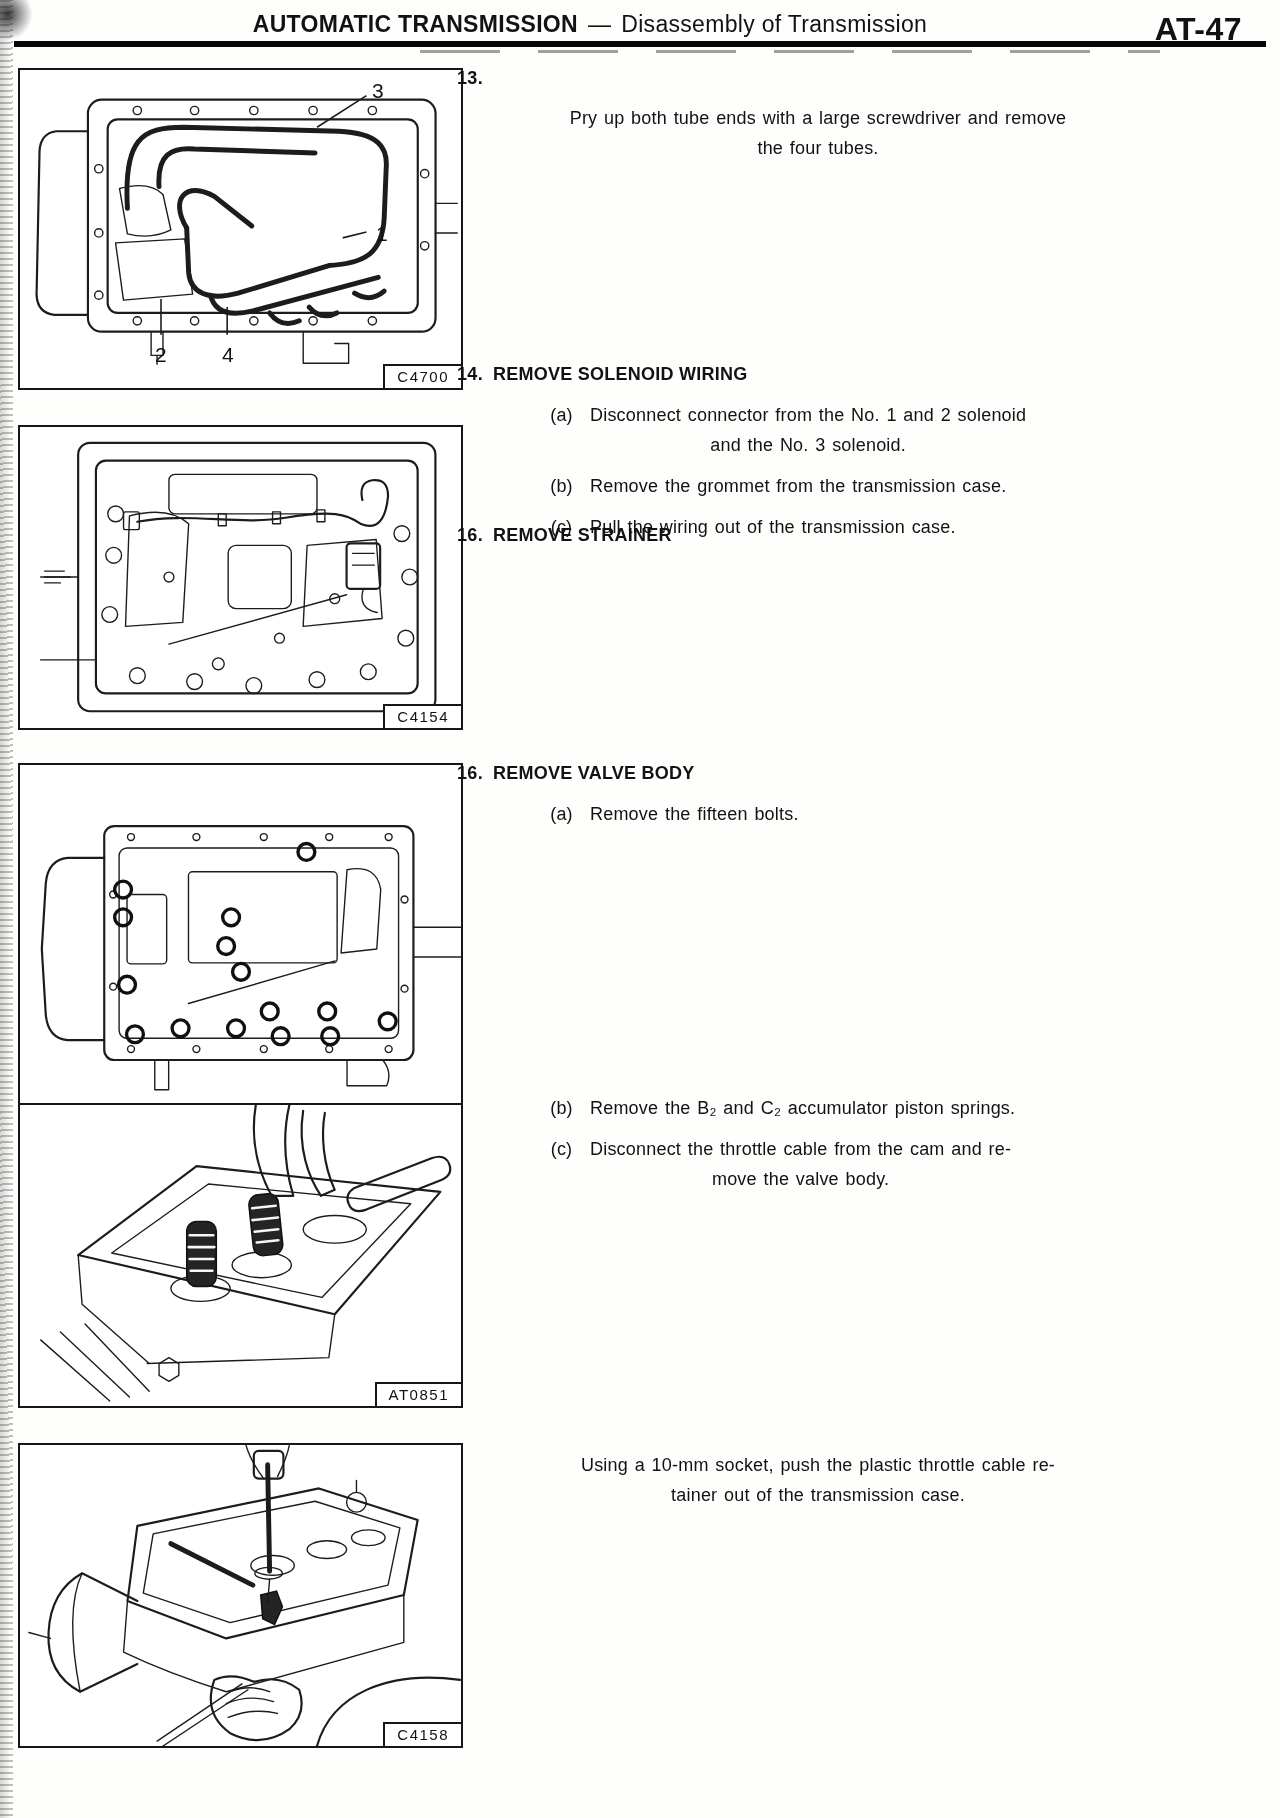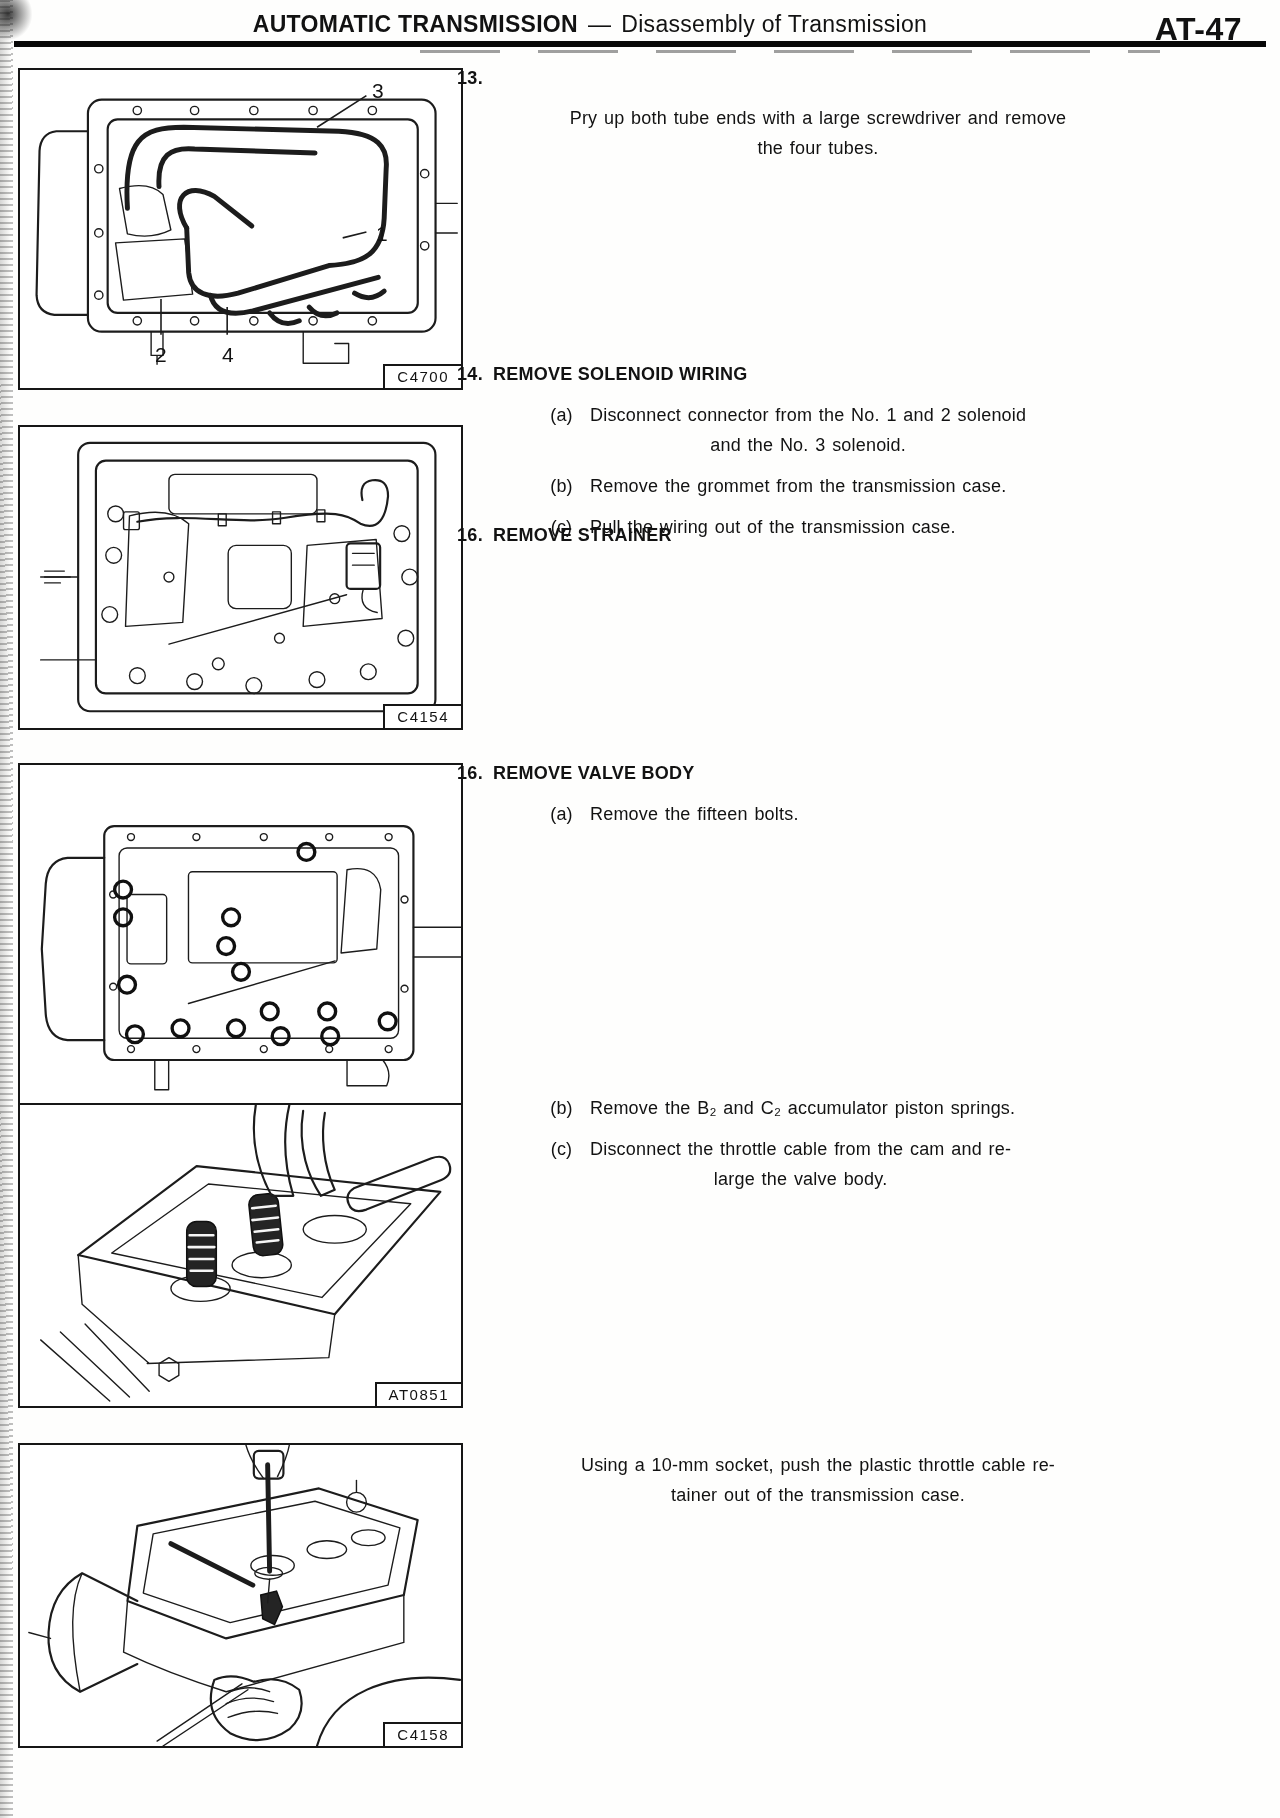--- a/index.html
+++ b/index.html
@@ -331,21 +331,21 @@
 
   <div class="step" style="top:1082px">
     <div class="substeps">
       <div class="substep">
         <span class="sub-label">(b)</span>
         <span class="sub-text">Remove the B₂ and C₂ accumulator piston springs.</span>
       </div>
       <div class="substep">
         <span class="sub-label">(c)</span>
         <span class="sub-text">Disconnect the throttle cable from the cam and re-
-large the valve body.</span>
+move the valve body.</span>
       </div>
     </div>
   </div>
 
   <div class="step" style="top:1440px">
     <div class="sbody">Using a 10-mm socket, push the plastic throttle cable re-
 tainer out of the transmission case.</div>
   </div>
 
 </div>

